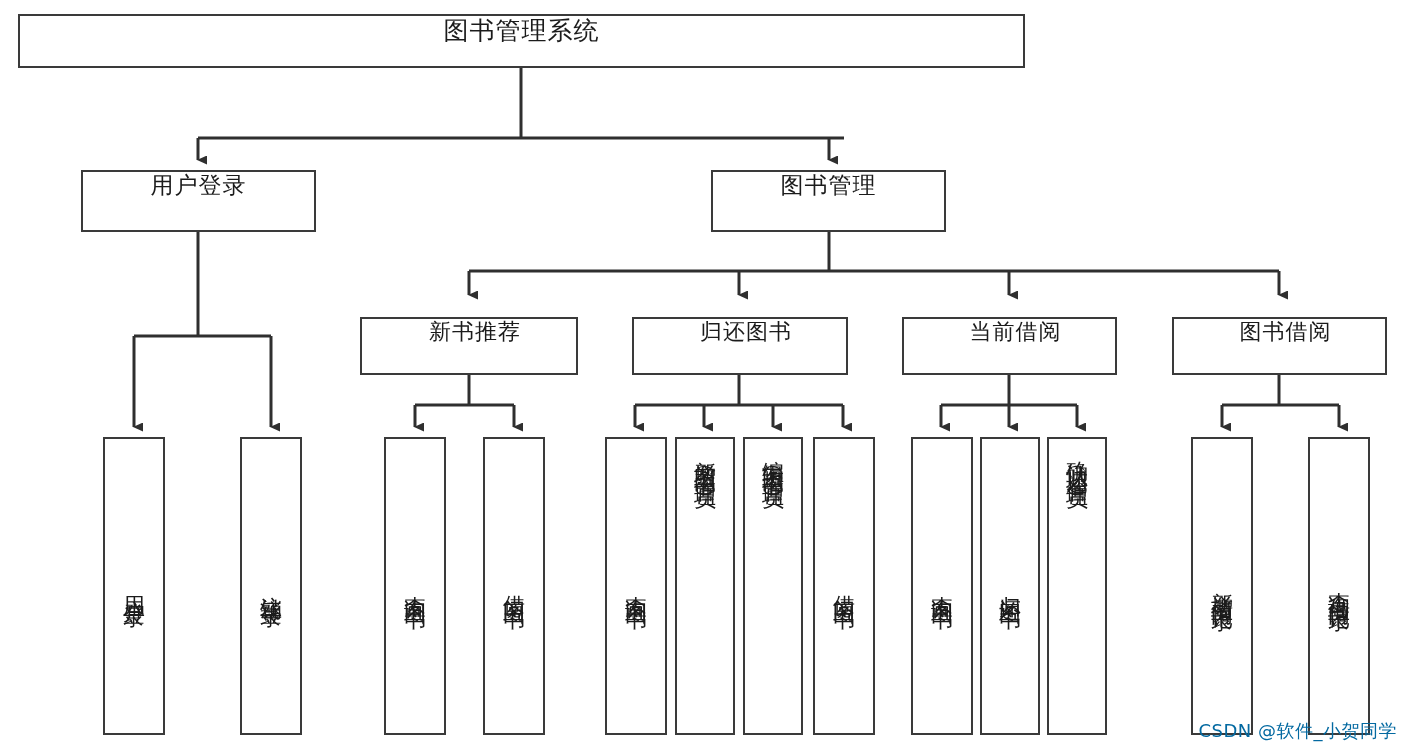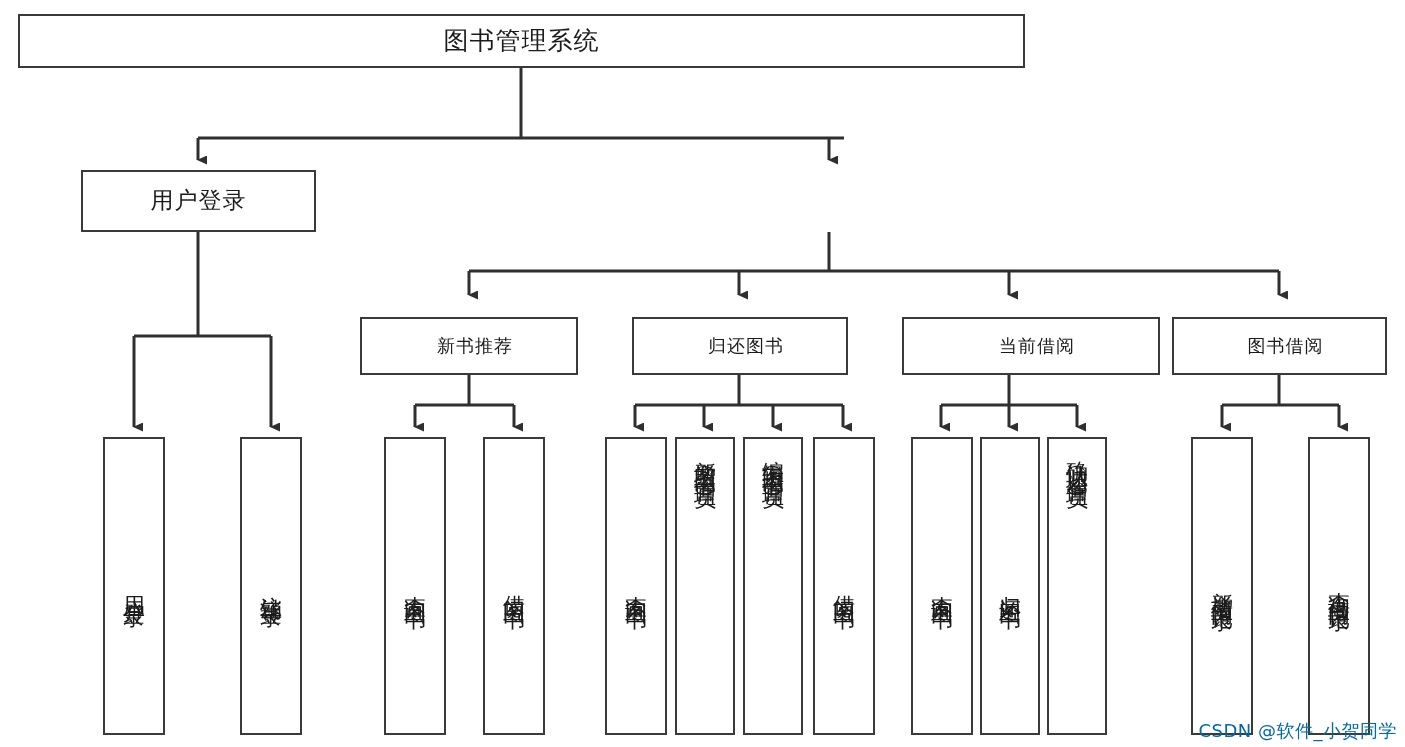--- a/index.html
+++ b/index.html
@@ -25,21 +25,20 @@
     width: 1405px;
     height: 747px;
     pointer-events: none;
   }
   .node {
     position: absolute;
     box-sizing: border-box;
     background: #ffffff;
     border: 2px solid #3a3a3a;
     display: flex;
-    align-items: center;
     justify-content: center;
     color: #1b1b1b;
   }
   .node-label {
     display: block;
     text-align: center;
     line-height: 1.18;
     white-space: nowrap;
   }
   .node.root {
@@ -56,21 +55,21 @@
     height: 62px;
   }
   .node.level2 .node-label {
     font-size: 23px;
     letter-spacing: 1px;
   }
   .node.level3 {
     height: 58px;
   }
   .node.level3 .node-label {
-    font-size: 18px;
+    font-size: 22px;
     letter-spacing: 1px;
     margin-left: 12px;
   }
   .node.leaf {
     top: 437px;
     height: 298px;
     align-items: flex-start;
     justify-content: center;
     padding-top: 0;
   }
@@ -155,30 +154,33 @@
   </svg>
 
   <div class="node root">
     <span class="node-label">图书管理系统</span>
   </div>
 
   <div class="node level2" style="left:81px; top:170px; width:235px;">
     <span class="node-label">用户登录</span>
   </div>
 
+  <div class="node level2" style="left:711px; top:170px; width:235px;">
+    <span class="node-label">图书管理</span>
+  </div>
 
   <div class="node level3" style="left:360px; top:317px; width:218px;">
     <span class="node-label">新书推荐</span>
   </div>
 
   <div class="node level3" style="left:632px; top:317px; width:216px;">
     <span class="node-label">归还图书</span>
   </div>
 
-  <div class="node level3" style="left:902px; top:317px; width:258px;">
+  <div class="node level3" style="left:902px; top:317px; width:215px;">
     <span class="node-label">当前借阅</span>
   </div>
 
   <div class="node level3" style="left:1172px; top:317px; width:215px;">
     <span class="node-label">图书借阅</span>
   </div>
 
   <div class="node leaf center-v" style="left:103px; width:62px;">
     <span class="node-label">用户登录</span>
   </div>

